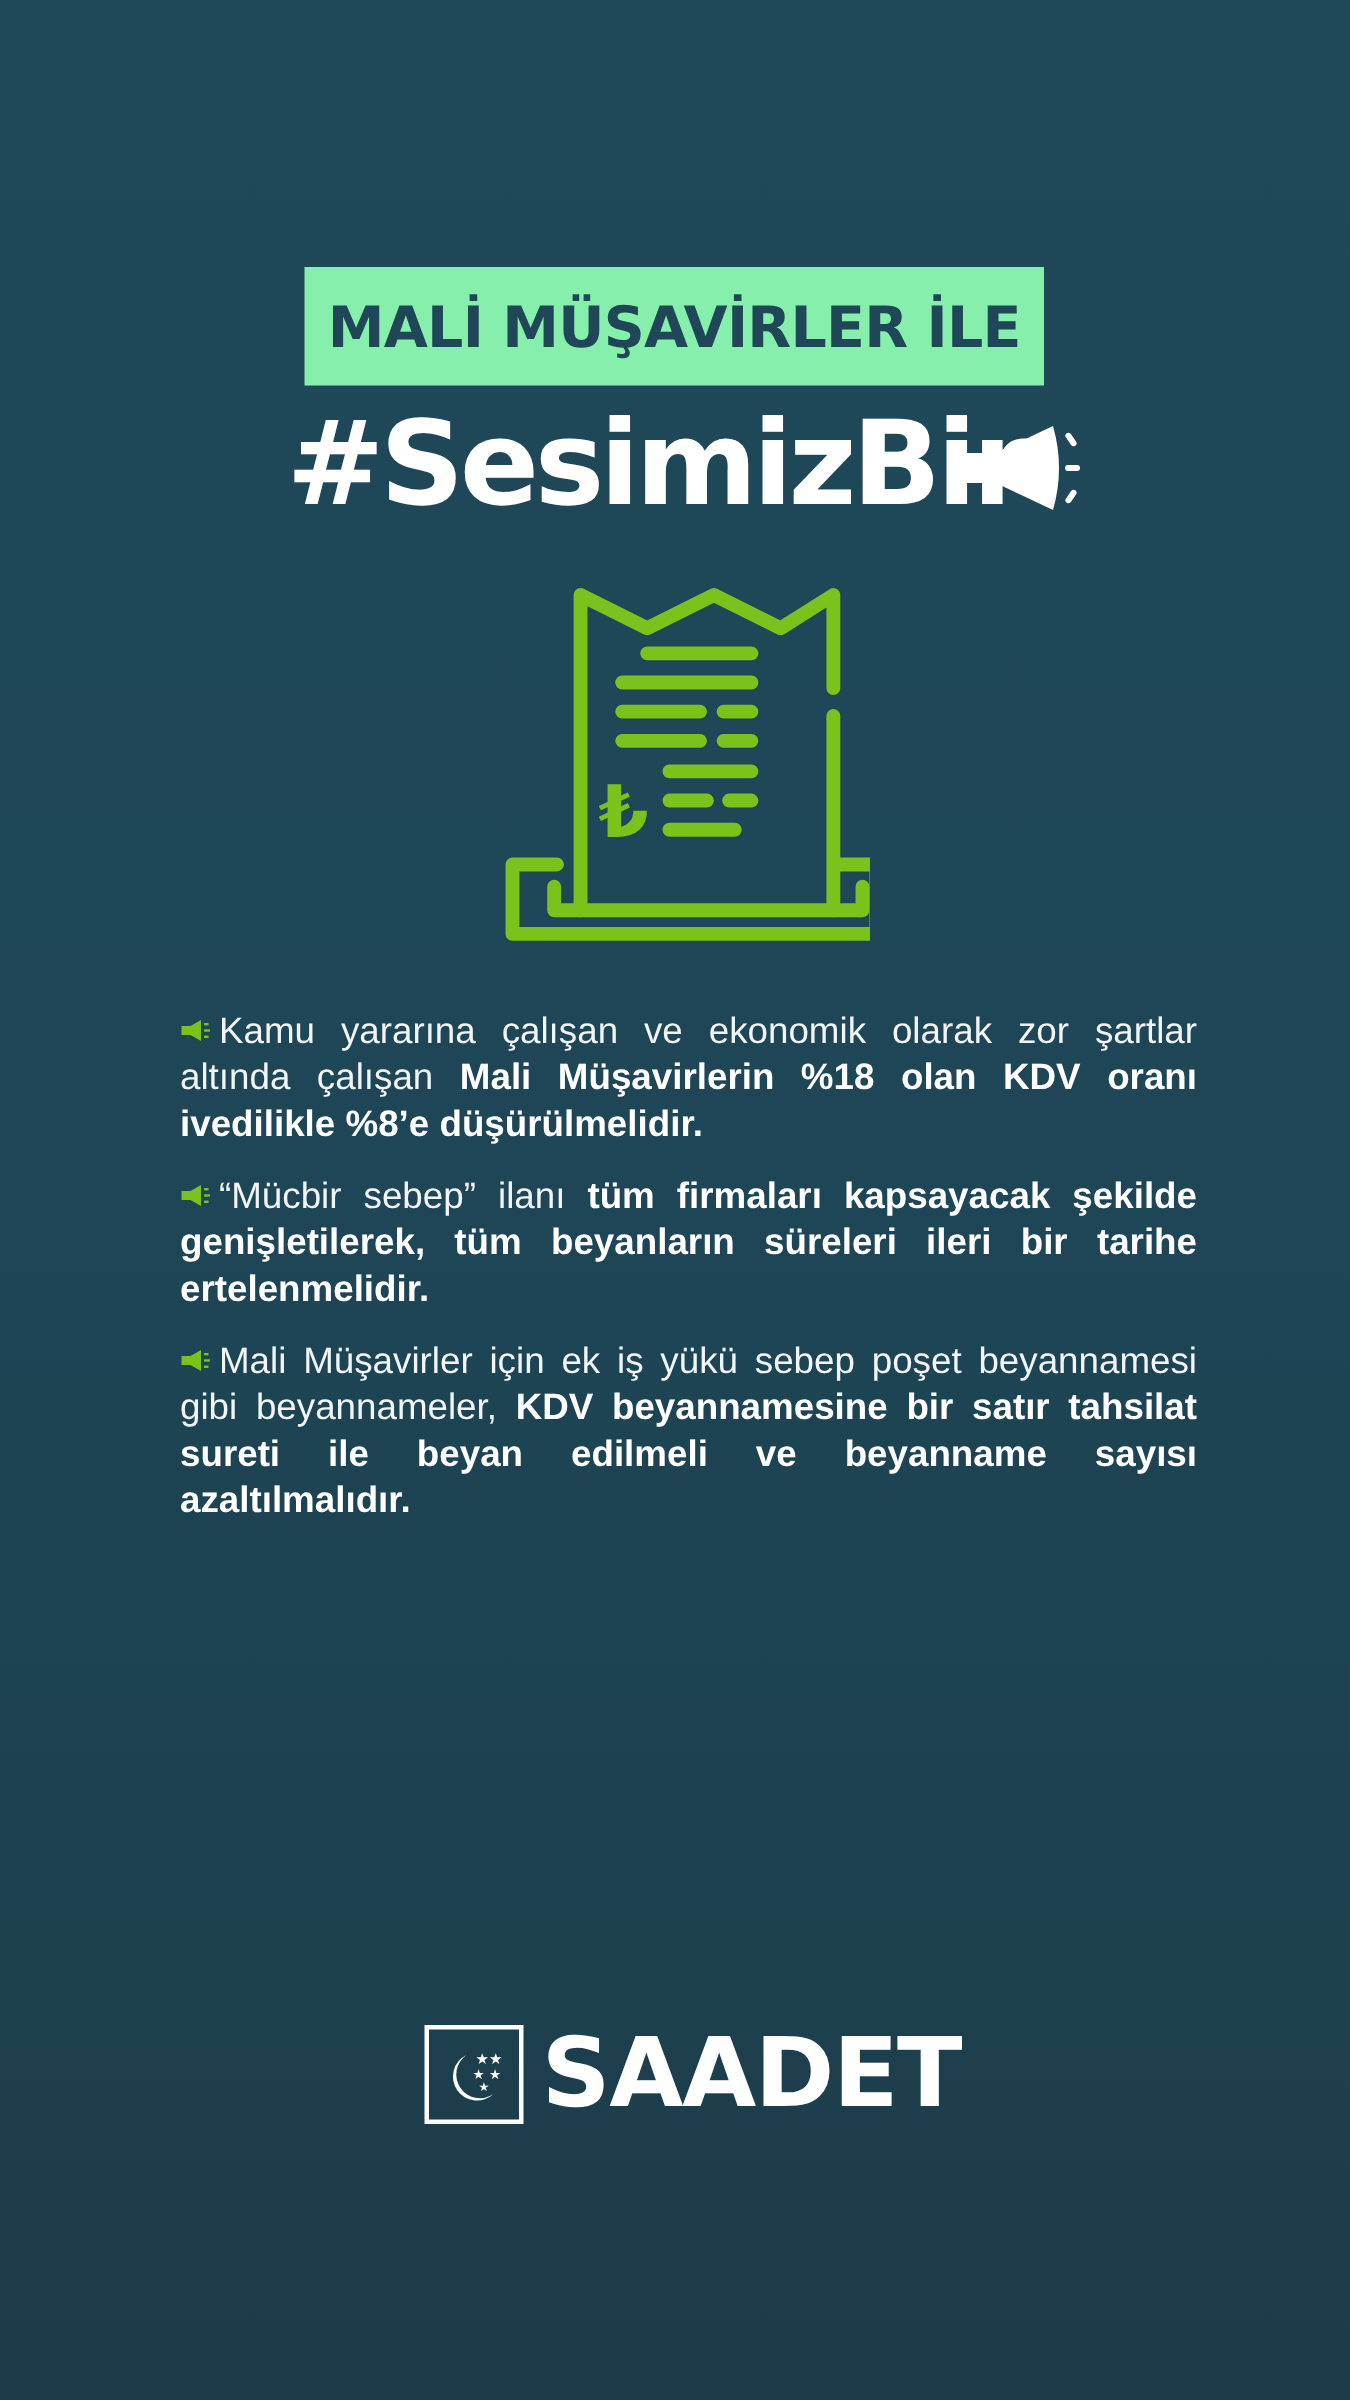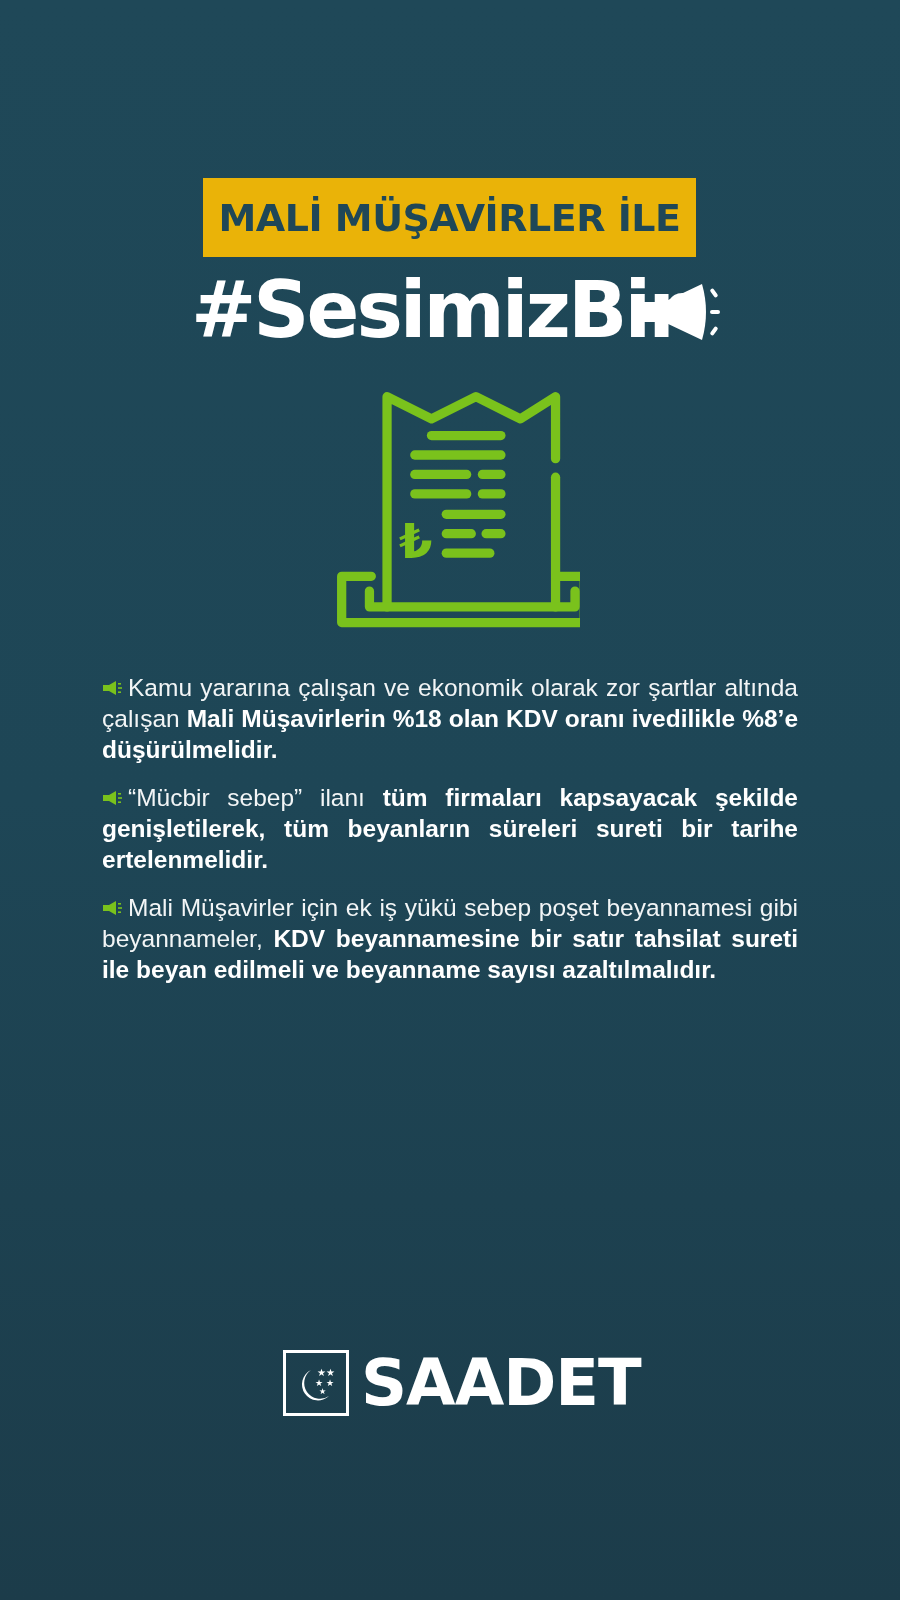--- a/index.html
+++ b/index.html
@@ -5,21 +5,21 @@
     html, body { margin: 0; padding: 0; }
     body {
       width: 900px; height: 1600px; overflow: hidden;
       background: linear-gradient(180deg, #1f4858 0%, #1e4656 50%, #1c3c4a 100%);
       font-family: "Liberation Sans", sans-serif;
       position: relative;
       color: #ffffff;
     }
     .title-banner {
       position: absolute; left: 203px; top: 178px; width: 493px; height: 79px;
-      background: #eab308;
+      background: #86efac;
       display: flex; align-items: center; justify-content: center;
     }
     .title-banner span {
       font-family: "DejaVu Sans", sans-serif;
       font-weight: bold; font-size: 38px; color: #1f4757; letter-spacing: -0.5px;
     }
     .hashtag {
       position: absolute; left: 158px; top: 265px; height: 90px;
       display: flex; align-items: center;
     }
@@ -27,21 +27,21 @@
       font-family: "DejaVu Sans", sans-serif; font-weight: bold;
       font-size: 78px; letter-spacing: -3px; color: #ffffff; line-height: 1; margin-left: 33px;
     }
     .megaphone-big { position: absolute; left: 640px; top: 280px; }
     .receipt { position: absolute; left: 320px; top: 380px; }
     .content {
       position: absolute; left: 102px; top: 672px; width: 696px;
     }
     .para {
       font-size: 24.5px; line-height: 31px; text-align: justify;
-      margin: 0 0 17px 0; font-weight: normal; color: #f2f5f6;
+      margin: 0 0 17px 18px; font-weight: normal; color: #f2f5f6;
     }
     .para b { font-weight: bold; color: #ffffff; }
     .bullet { display: inline-block; width: 22px; height: 14px; margin-right: 4px; vertical-align: 1px; }
     .logo { position: absolute; left: 283px; top: 1350px; display: flex; align-items: center; }
     .logo-box {
       width: 66px; height: 66px; border: 3px solid #ffffff; box-sizing: border-box; margin-right: 12px;
       display: flex; align-items: center; justify-content: center;
     }
     .logo-text {
       font-family: "DejaVu Sans", sans-serif; font-weight: bold; font-size: 64px;
@@ -95,21 +95,21 @@
         <rect x="16" y="6.2" width="4" height="1.6" fill="#7ac21c"></rect>
         <rect x="16" y="10.4" width="3" height="1.6" fill="#7ac21c"></rect>
       </svg><span>Kamu yararına çalışan ve ekonomik olarak zor şartlar altında çalışan </span><b>Mali Müşavirlerin  %18 olan KDV oranı ivedilikle %8’e düşürülmelidir.</b>
   </p>
   <p class="para">
     <svg class="bullet" viewBox="0 0 22 14">
         <path d="M1 4 L7 4 L14 0 L14 14 L7 10 L1 10 Z" fill="#7ac21c"></path>
         <rect x="16" y="2" width="3" height="1.6" fill="#7ac21c"></rect>
         <rect x="16" y="6.2" width="4" height="1.6" fill="#7ac21c"></rect>
         <rect x="16" y="10.4" width="3" height="1.6" fill="#7ac21c"></rect>
-      </svg><span>“Mücbir sebep” ilanı </span><b>tüm firmaları kapsayacak şekilde genişletilerek, tüm beyanların süreleri sureti bir tarihe ertelenmelidir.</b>
+      </svg><span>“Mücbir sebep” ilanı </span><b>tüm firmaları kapsayacak şekilde genişletilerek, tüm beyanların süreleri ileri bir tarihe ertelenmelidir.</b>
   </p>
   <p class="para">
     <svg class="bullet" viewBox="0 0 22 14">
         <path d="M1 4 L7 4 L14 0 L14 14 L7 10 L1 10 Z" fill="#7ac21c"></path>
         <rect x="16" y="2" width="3" height="1.6" fill="#7ac21c"></rect>
         <rect x="16" y="6.2" width="4" height="1.6" fill="#7ac21c"></rect>
         <rect x="16" y="10.4" width="3" height="1.6" fill="#7ac21c"></rect>
       </svg><span>Mali Müşavirler için ek iş yükü sebep poşet beyannamesi gibi beyannameler, </span><b>KDV beyannamesine bir satır tahsilat sureti ile beyan edilmeli ve beyanname sayısı azaltılmalıdır.</b>
   </p>
 </div>

